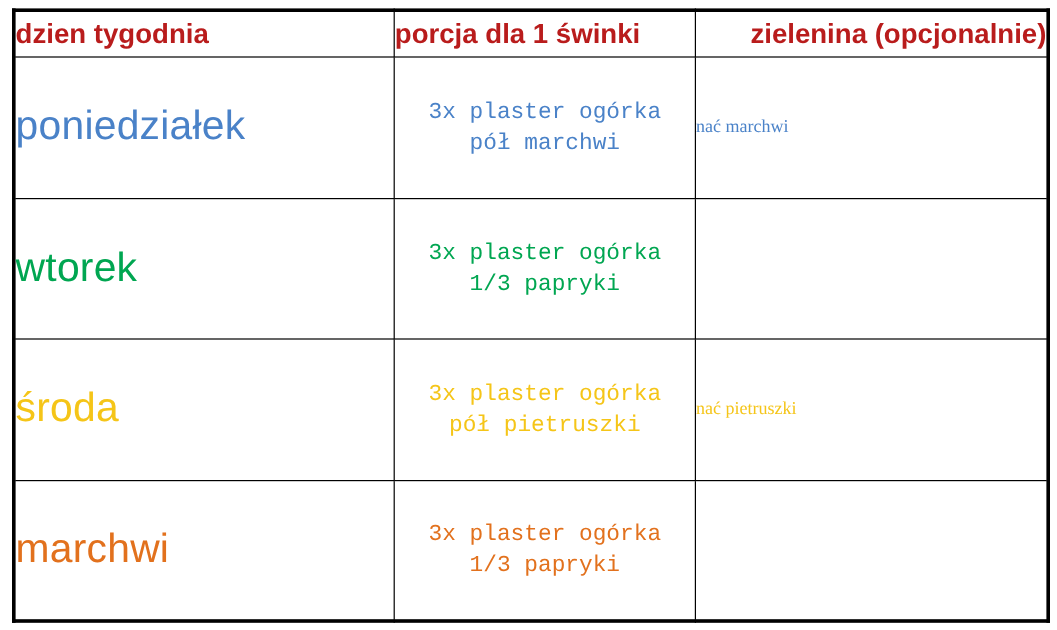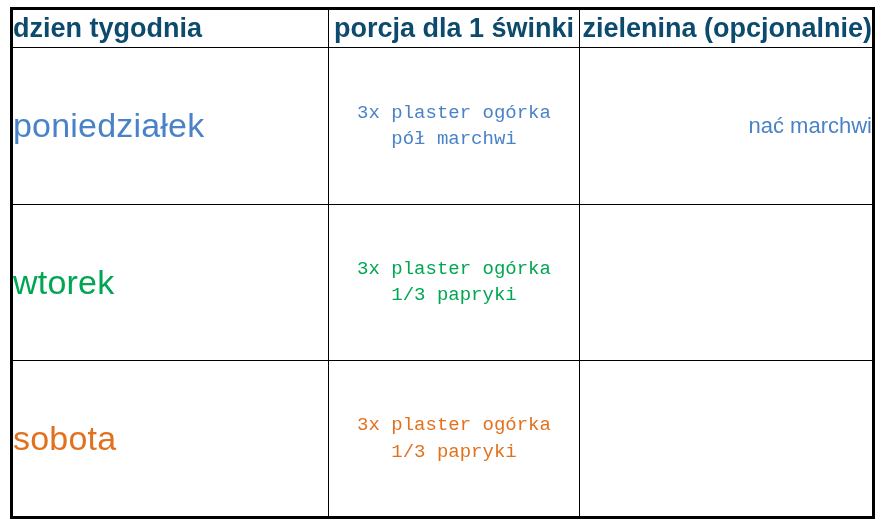--- a/index.html
+++ b/index.html
@@ -44,31 +44,31 @@
     padding: 0;
     vertical-align: middle;
     box-sizing: border-box;
   }
 
   
   tr.header-row { height: 39px; }
 
   tr.header-row th {
     font-weight: bold;
-    font-size: 27px;
-    color: #0c4a6e;
+    font-size: 23px;
+    color: #b91c1c;
     line-height: 1.1;
     white-space: nowrap;
   }
   th.th-day {
     text-align: left;
     padding-left: 9px;
   }
   th.th-portion {
-    text-align: center;
+    text-align: left;
     padding-left: 9px;
   }
   th.th-greens {
     text-align: right;
   }
 
   
   tr.data-row { height: 67.5px; }
 
   td.cell-day {
@@ -82,24 +82,25 @@
 
   td.cell-portion {
     text-align: center;
     font-size: 19px;
     line-height: 1.38;
     padding: 2px 6px;
     font-family: Liberation Mono, monospace;
   }
 
   td.cell-greens {
-    text-align: right;
-    font-size: 22px;
+    text-align: left;
+    font-size: 15px;
     line-height: 1.38;
     padding: 2px 6px;
+    font-family: Liberation Serif, serif;
   }
 
   .portion-line { display: block; }
 </style>
 </head>
 <body>
 
 <div id="feeding-table-wrap">
   <table class="feeding-table">
     <colgroup>
@@ -127,25 +128,33 @@
 
       <tr class="data-row">
         <td class="cell-day" style="color: rgb(0, 166, 81); margin-left: 48px;">wtorek</td>
         <td class="cell-portion" style="color: rgb(0, 166, 81);">
           <span class="portion-line">3x plaster ogórka</span>
           <span class="portion-line">1/3 papryki</span>
         </td>
         <td class="cell-greens" style="color: rgb(0, 166, 81);"></td>
       </tr>
 
+      <tr class="data-row">
+        <td class="cell-day" style="color: rgb(245, 197, 24);">środa</td>
+        <td class="cell-portion" style="color: rgb(245, 197, 24);">
+          <span class="portion-line">3x plaster ogórka</span>
+          <span class="portion-line">pół pietruszki</span>
+        </td>
+        <td class="cell-greens" style="color: rgb(245, 197, 24);">nać pietruszki</td>
+      </tr>
 
 
 
       <tr class="data-row">
-        <td class="cell-day" style="color: rgb(226, 113, 29);">sobota</td>
+        <td class="cell-day" style="color: rgb(226, 113, 29);">marchwi</td>
         <td class="cell-portion" style="color: rgb(226, 113, 29);">
           <span class="portion-line">3x plaster ogórka</span>
           <span class="portion-line">1/3 papryki</span>
         </td>
         <td class="cell-greens" style="color: rgb(226, 113, 29);"></td>
       </tr>
 
 
     </tbody>
   </table>

